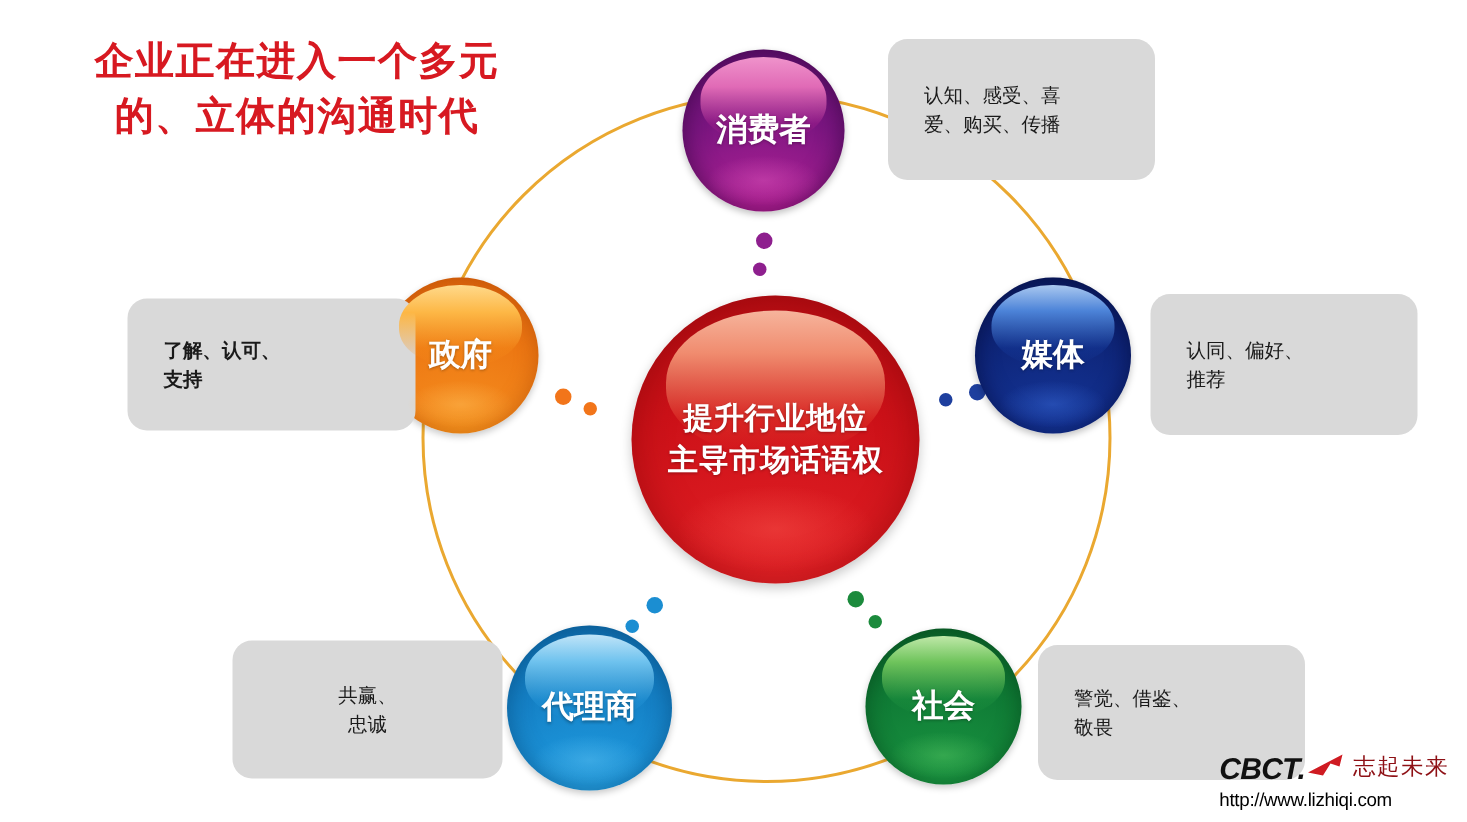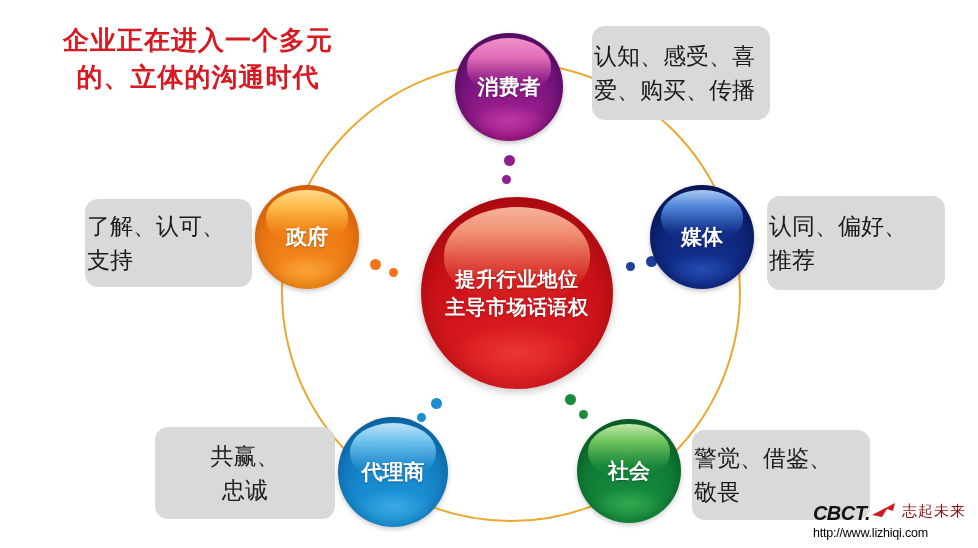--- a/index.html
+++ b/index.html
@@ -149,30 +149,30 @@
 
   
   .callout{
     position:absolute;
     background:#d9d9d9;
     border-radius:13px;
     box-sizing:border-box;
     display:flex;
     align-items:center;
     color:#1a1a1a;
-    font-size:23px;
+    font-size:13px;
     line-height:1.48;
     white-space:pre-line;
-    padding:8px 2px;
+    padding:8px 24px;
   }
   .c-consumer{left:592px; top:26px;  width:178px; height:94px; justify-content:flex-start;}
   .c-media   {left:767px; top:196px; width:178px; height:94px; justify-content:flex-start;}
   .c-society {left:692px; top:430px; width:178px; height:90px; justify-content:flex-start;}
   .c-agent   {left:155px; top:427px; width:180px; height:92px; justify-content:center; text-align:center;}
-  .c-government{left:85px; top:199px; width:167px; height:88px; justify-content:flex-start;}
+  .c-government{left:85px; top:199px; width:192px; height:88px; justify-content:flex-start;font-weight:bold;}
 
   
   .logo{
     position:absolute;
     right:12px; bottom:8px;
     display:flex;
     flex-direction:column;
     align-items:flex-start;
   }
   .logo-row{display:flex;align-items:flex-start;}

